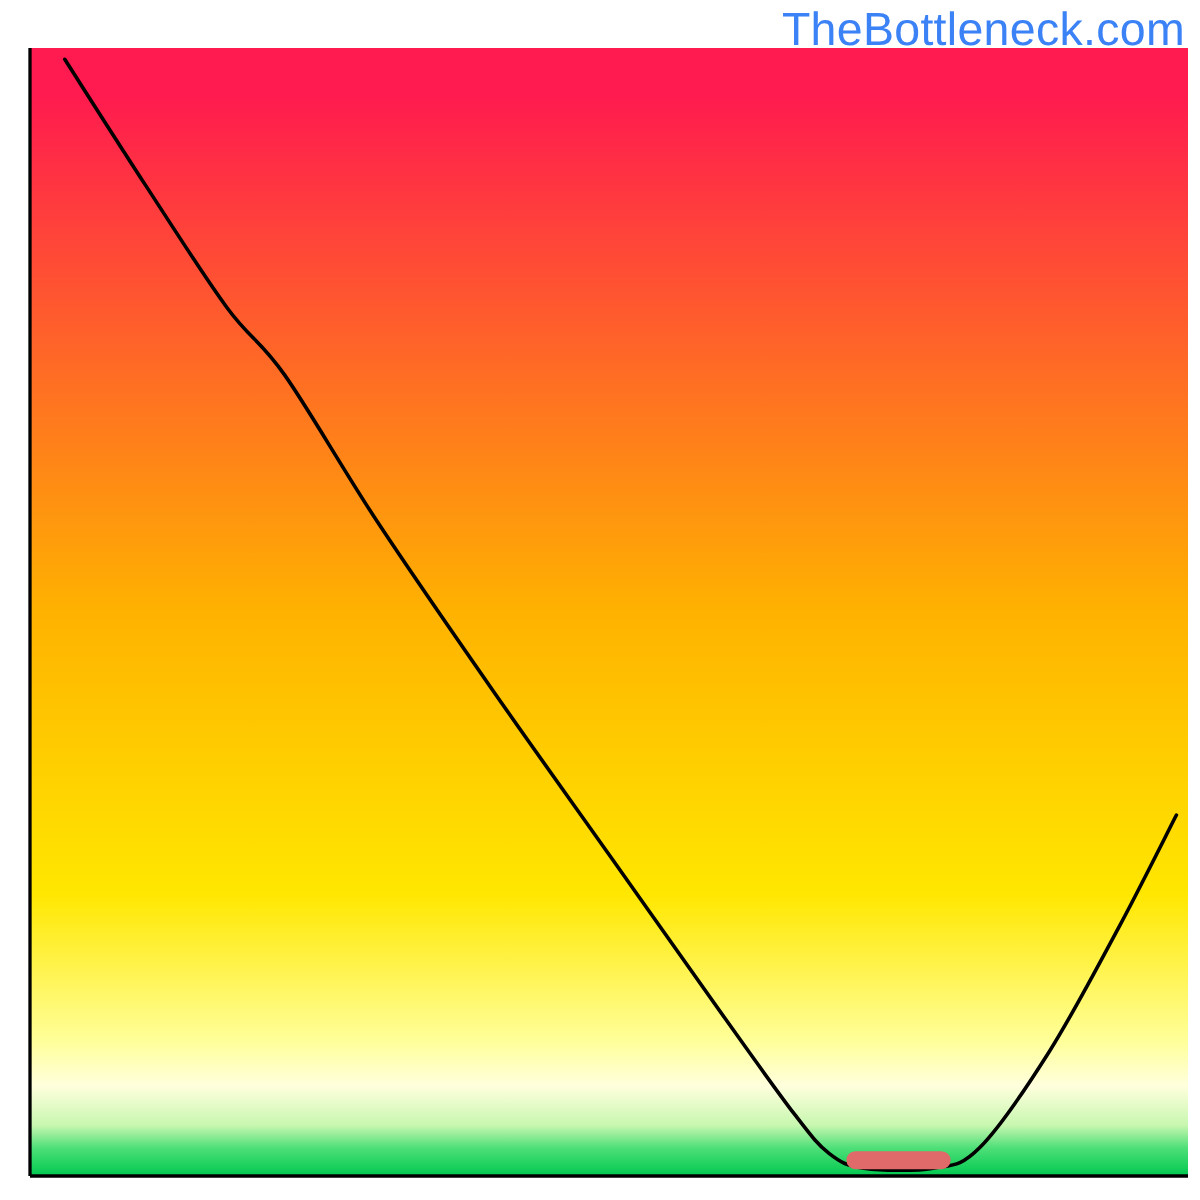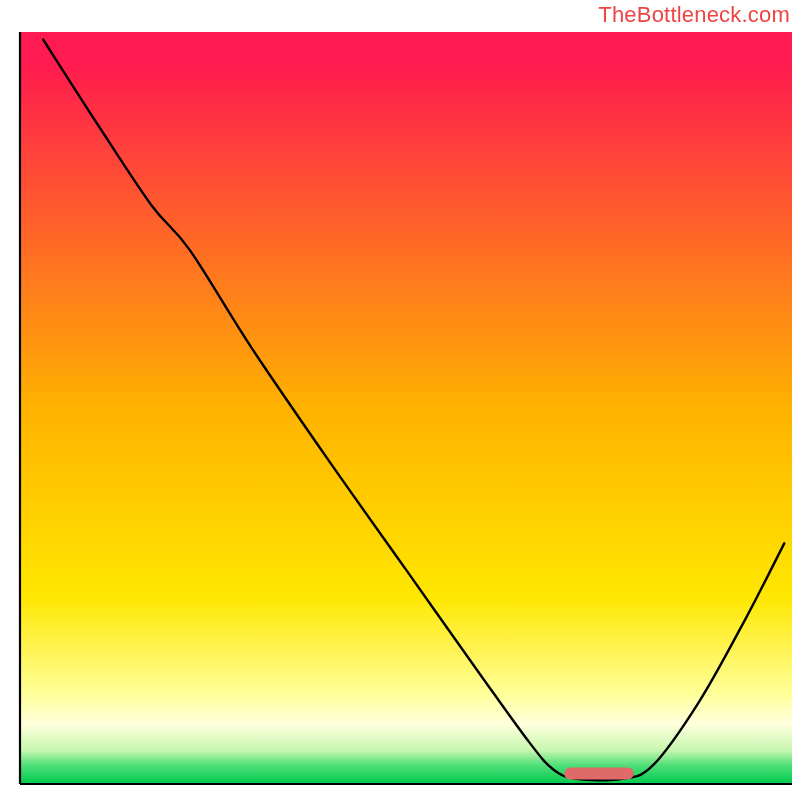--- a/index.html
+++ b/index.html
@@ -13,23 +13,23 @@
   }
   .stage {
     position: relative;
     width: 800px;
     height: 800px;
   }
   .watermark {
     position: absolute;
     top: 2px;
     right: 10px;
-    font-size: 22px;
+    font-size: 31px;
     font-weight: 400;
-    color: #ef4444;
+    color: #3b82f6;
     letter-spacing: 0.2px;
   }
   svg.chart {
     position: absolute;
     left: 0;
     top: 0;
   }
 </style>
 </head>
 <body>

